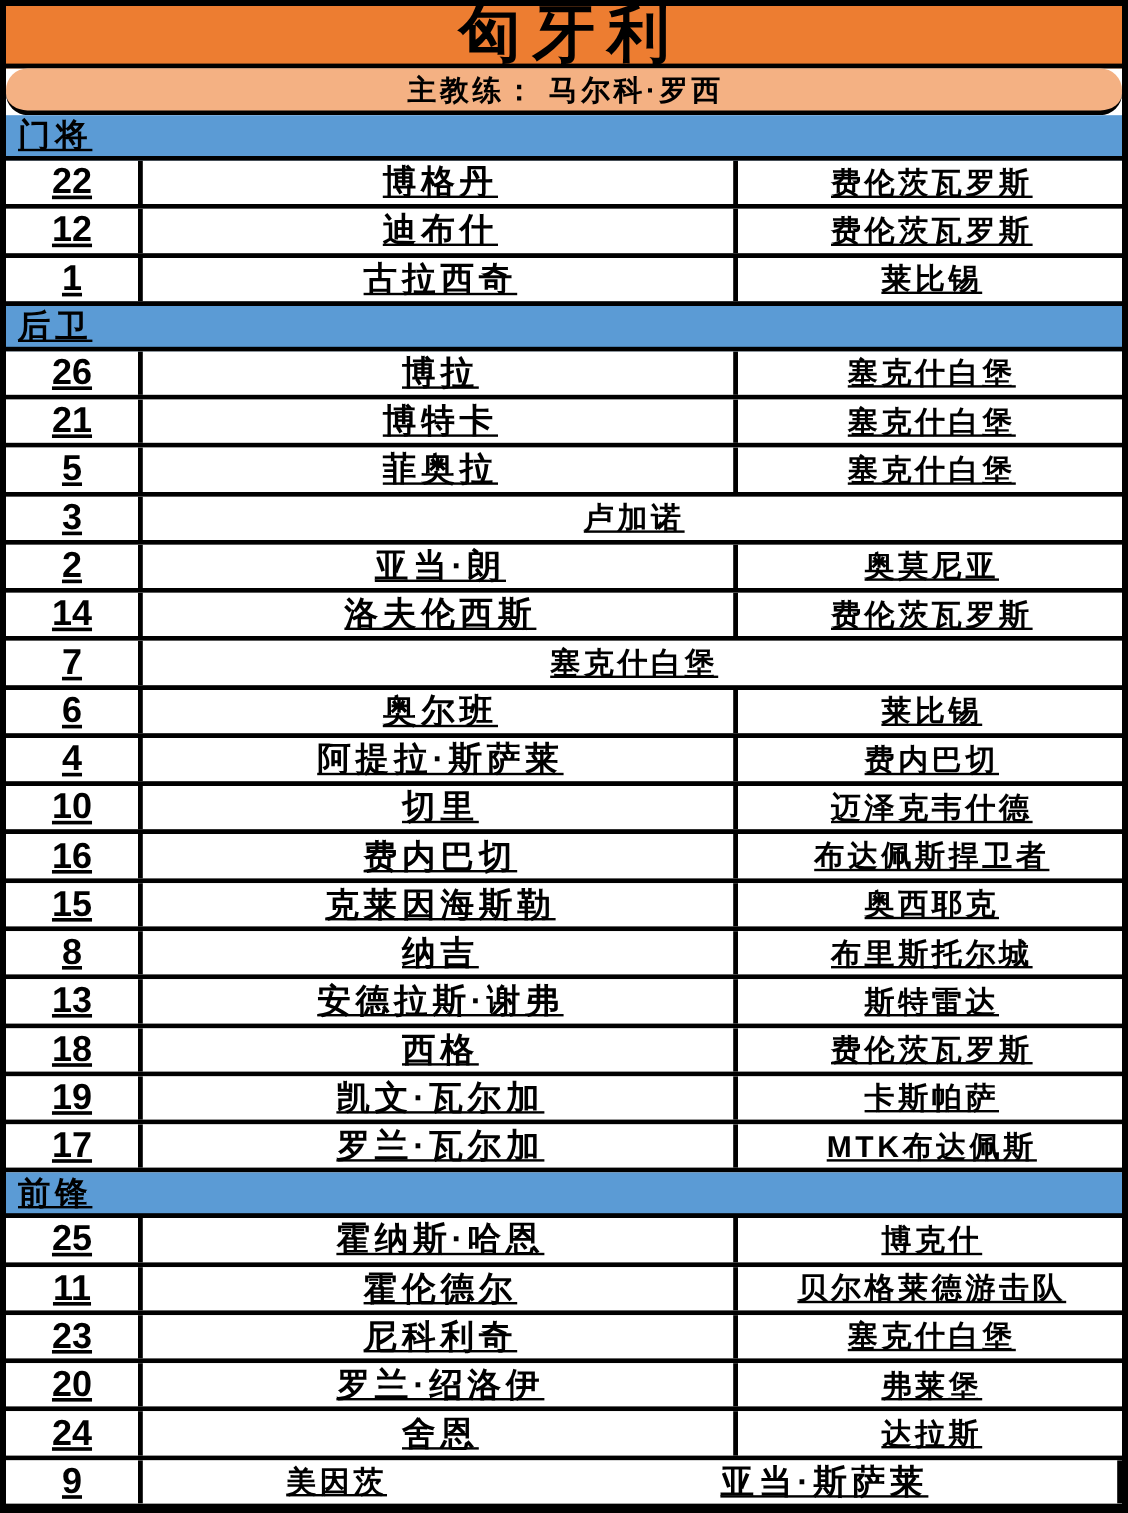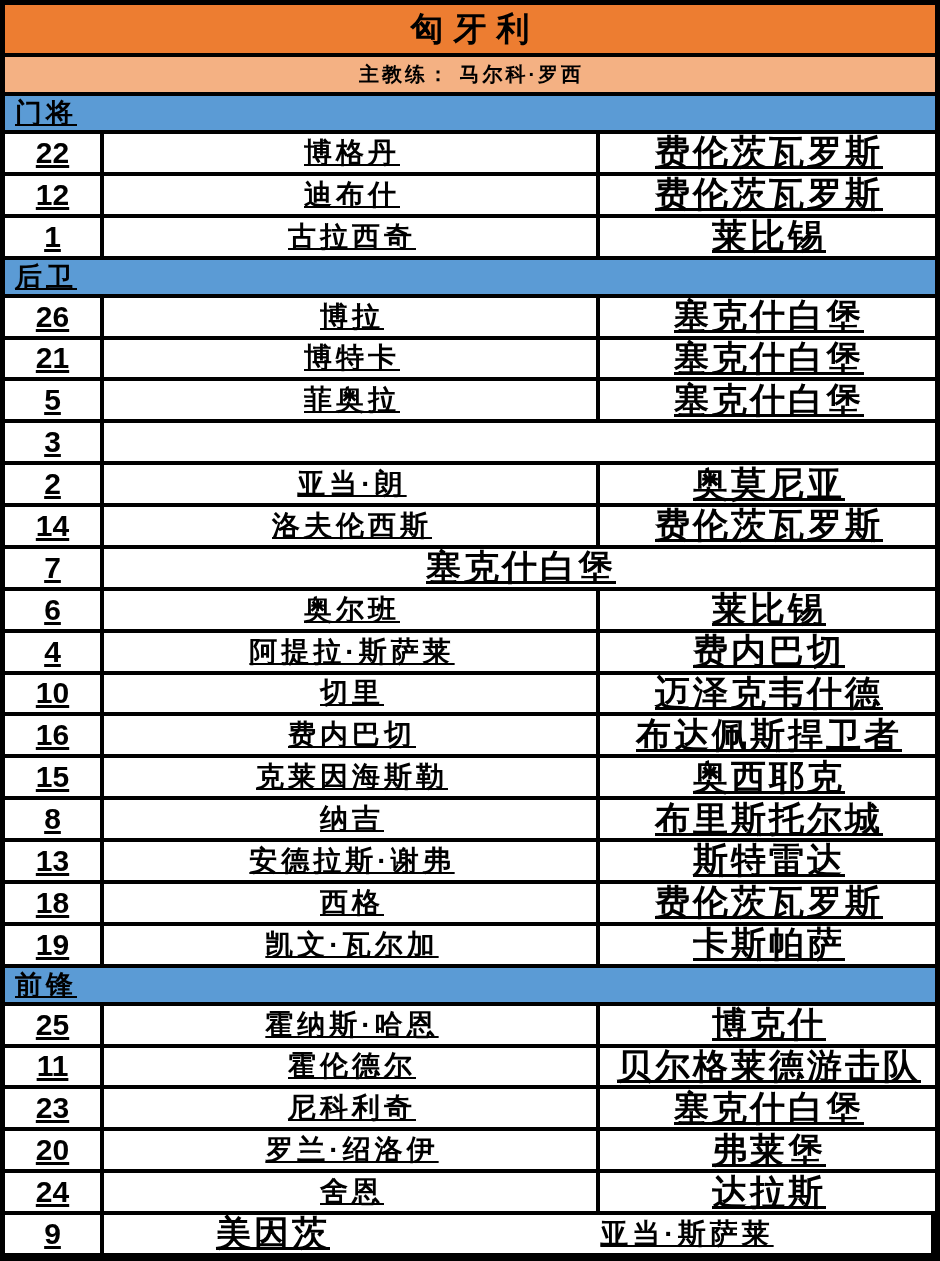--- a/index.html
+++ b/index.html
@@ -25,32 +25,33 @@
       display: flex;
       align-items: stretch;
       border-bottom: 4px solid var(--border-color, #000);
       min-height: 0;
     }
     .title-row {
       flex: 0 0 52px;
       background: var(--header-bg, #ED7D31);
       align-items: center;
       justify-content: center;
-      font-size: 33px;
+      font-size: 52px;
       letter-spacing: 10px;
       text-indent: 10px;
     }
     .coach-row {
       flex: 0 0 39px;
       background: var(--coach-bg, #F4B183);
       align-items: center;
       justify-content: center;
-      font-size: 20px;
+      font-size: 24px;
       letter-spacing: 3px;
       text-indent: 3px;
+      border-radius: 18px;
     }
     .squad-body {
       display: flex;
       flex-direction: column;
       flex: 1 1 auto;
       min-height: 0;
       text-decoration: underline;
     }
     .section-row {
       flex: 0 0 38px;
@@ -67,34 +68,34 @@
     .squad-body .row:last-child { border-bottom: none; }
     .cell {
       display: flex;
       align-items: center;
       justify-content: center;
       min-width: 0;
       overflow: hidden;
       white-space: nowrap;
     }
     .cell-num {
-      width: 99px;
+      width: 114px;
       border-right: 4px solid var(--border-color, #000);
       font-size: 30px;
     }
     .cell-name {
       width: 496px;
       border-right: 4px solid var(--border-color, #000);
       font-size: 28px;
       letter-spacing: 4px;
       text-indent: 4px;
     }
     .cell-club {
       flex: 1 1 auto;
-      font-size: 35px;
+      font-size: 25px;
       letter-spacing: 3px;
       text-indent: 3px;
     }
   </style>
 </head>
 <body>
 
 <div class="squad-table">
   <div class="row title-row">
     <span>匈牙利</span>
@@ -134,20 +135,21 @@
         <div class="cell cell-name">博特卡</div>
         <div class="cell cell-club">塞克什白堡</div>
       </div>
       <div class="row player-row">
         <div class="cell cell-num">5</div>
         <div class="cell cell-name">菲奥拉</div>
         <div class="cell cell-club">塞克什白堡</div>
       </div>
       <div class="row player-row">
         <div class="cell cell-num">3</div>
+        <div class="cell cell-club">卢加诺</div>
       </div>
       <div class="row player-row">
         <div class="cell cell-num">2</div>
         <div class="cell cell-name">亚当·朗</div>
         <div class="cell cell-club">奥莫尼亚</div>
       </div>
       <div class="row player-row">
         <div class="cell cell-num">14</div>
         <div class="cell cell-name">洛夫伦西斯</div>
         <div class="cell cell-club">费伦茨瓦罗斯</div>
@@ -193,20 +195,25 @@
       </div>
       <div class="row player-row">
         <div class="cell cell-num">18</div>
         <div class="cell cell-name">西格</div>
         <div class="cell cell-club">费伦茨瓦罗斯</div>
       </div>
       <div class="row player-row">
         <div class="cell cell-num">19</div>
         <div class="cell cell-name">凯文·瓦尔加</div>
         <div class="cell cell-club">卡斯帕萨</div>
+      </div>
+      <div class="row player-row">
+        <div class="cell cell-num">17</div>
+        <div class="cell cell-name">罗兰·瓦尔加</div>
+        <div class="cell cell-club">MTK布达佩斯</div>
       </div>
       <div class="row section-row">
         <span>前锋</span>
       </div>
       <div class="row player-row">
         <div class="cell cell-num">25</div>
         <div class="cell cell-name">霍纳斯·哈恩</div>
         <div class="cell cell-club">博克什</div>
       </div>
       <div class="row player-row">

